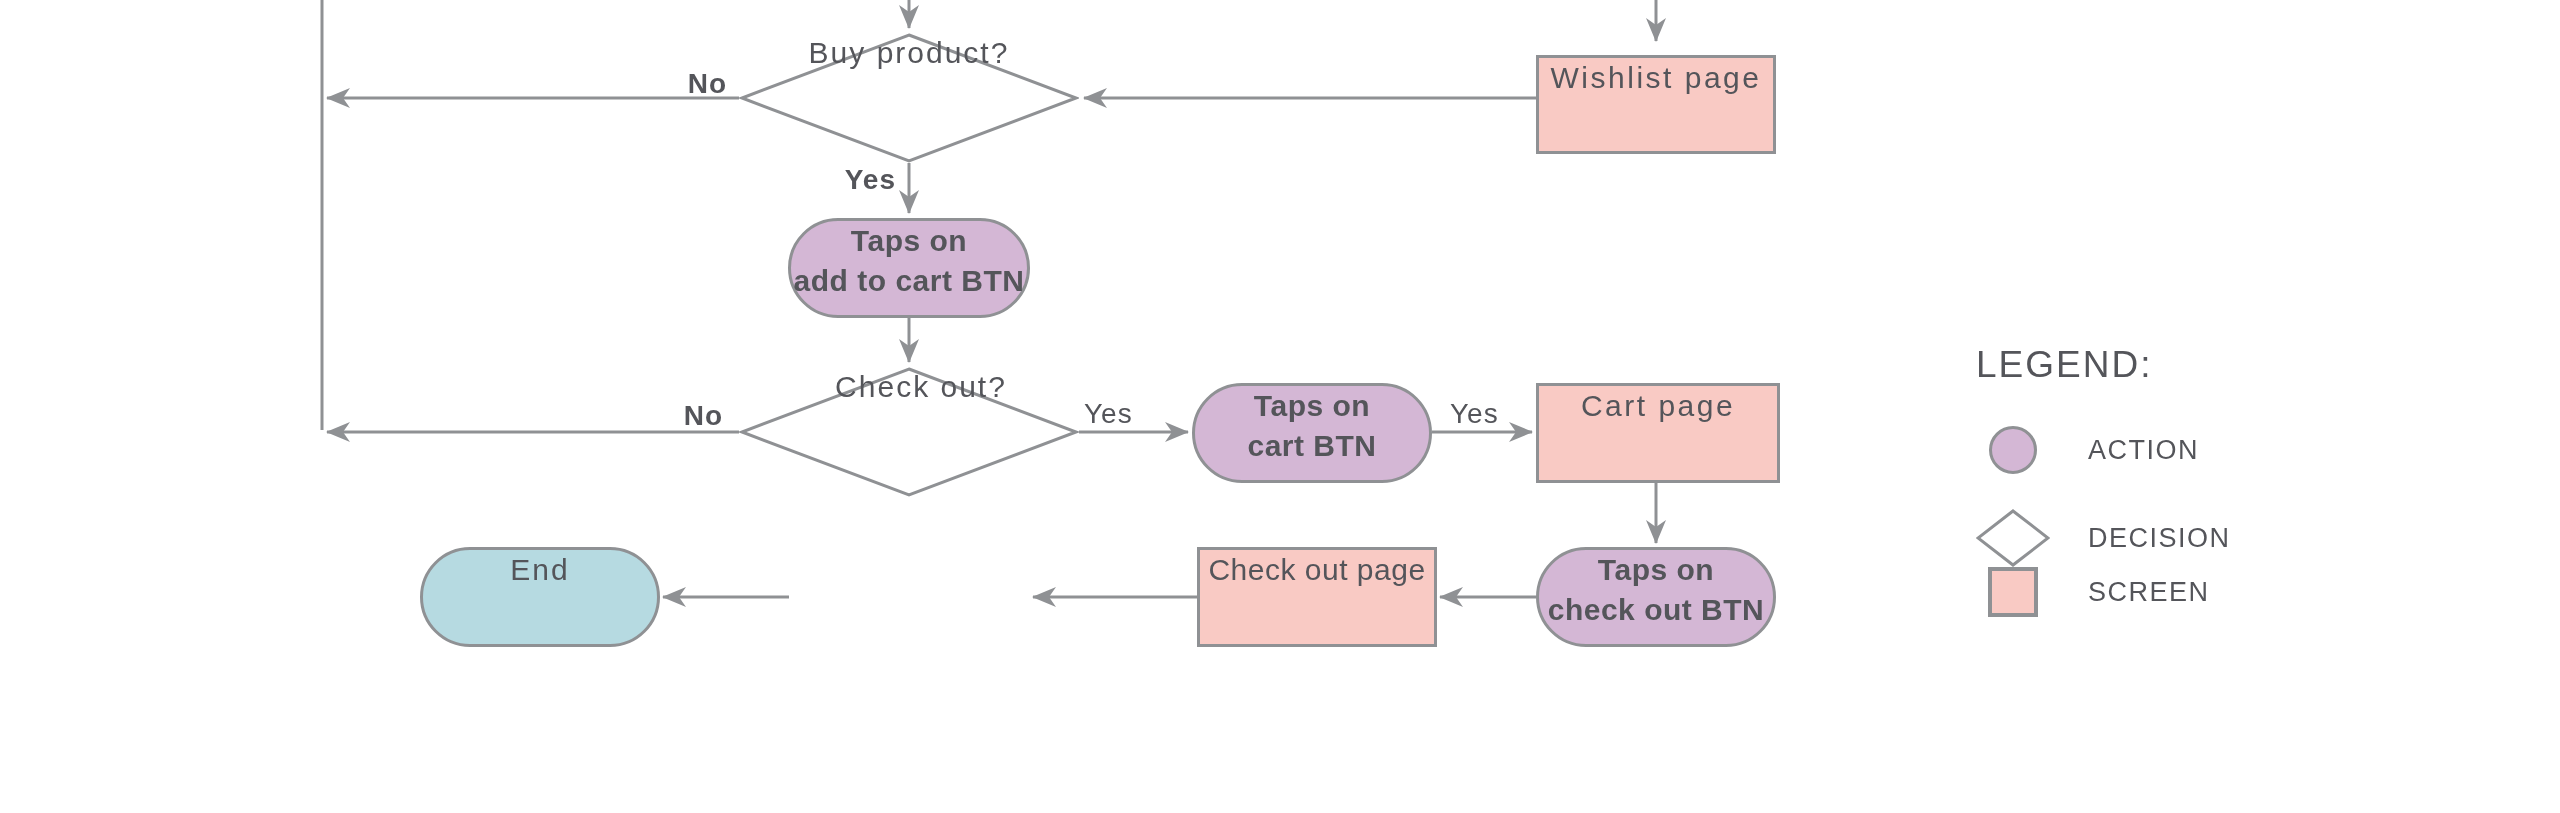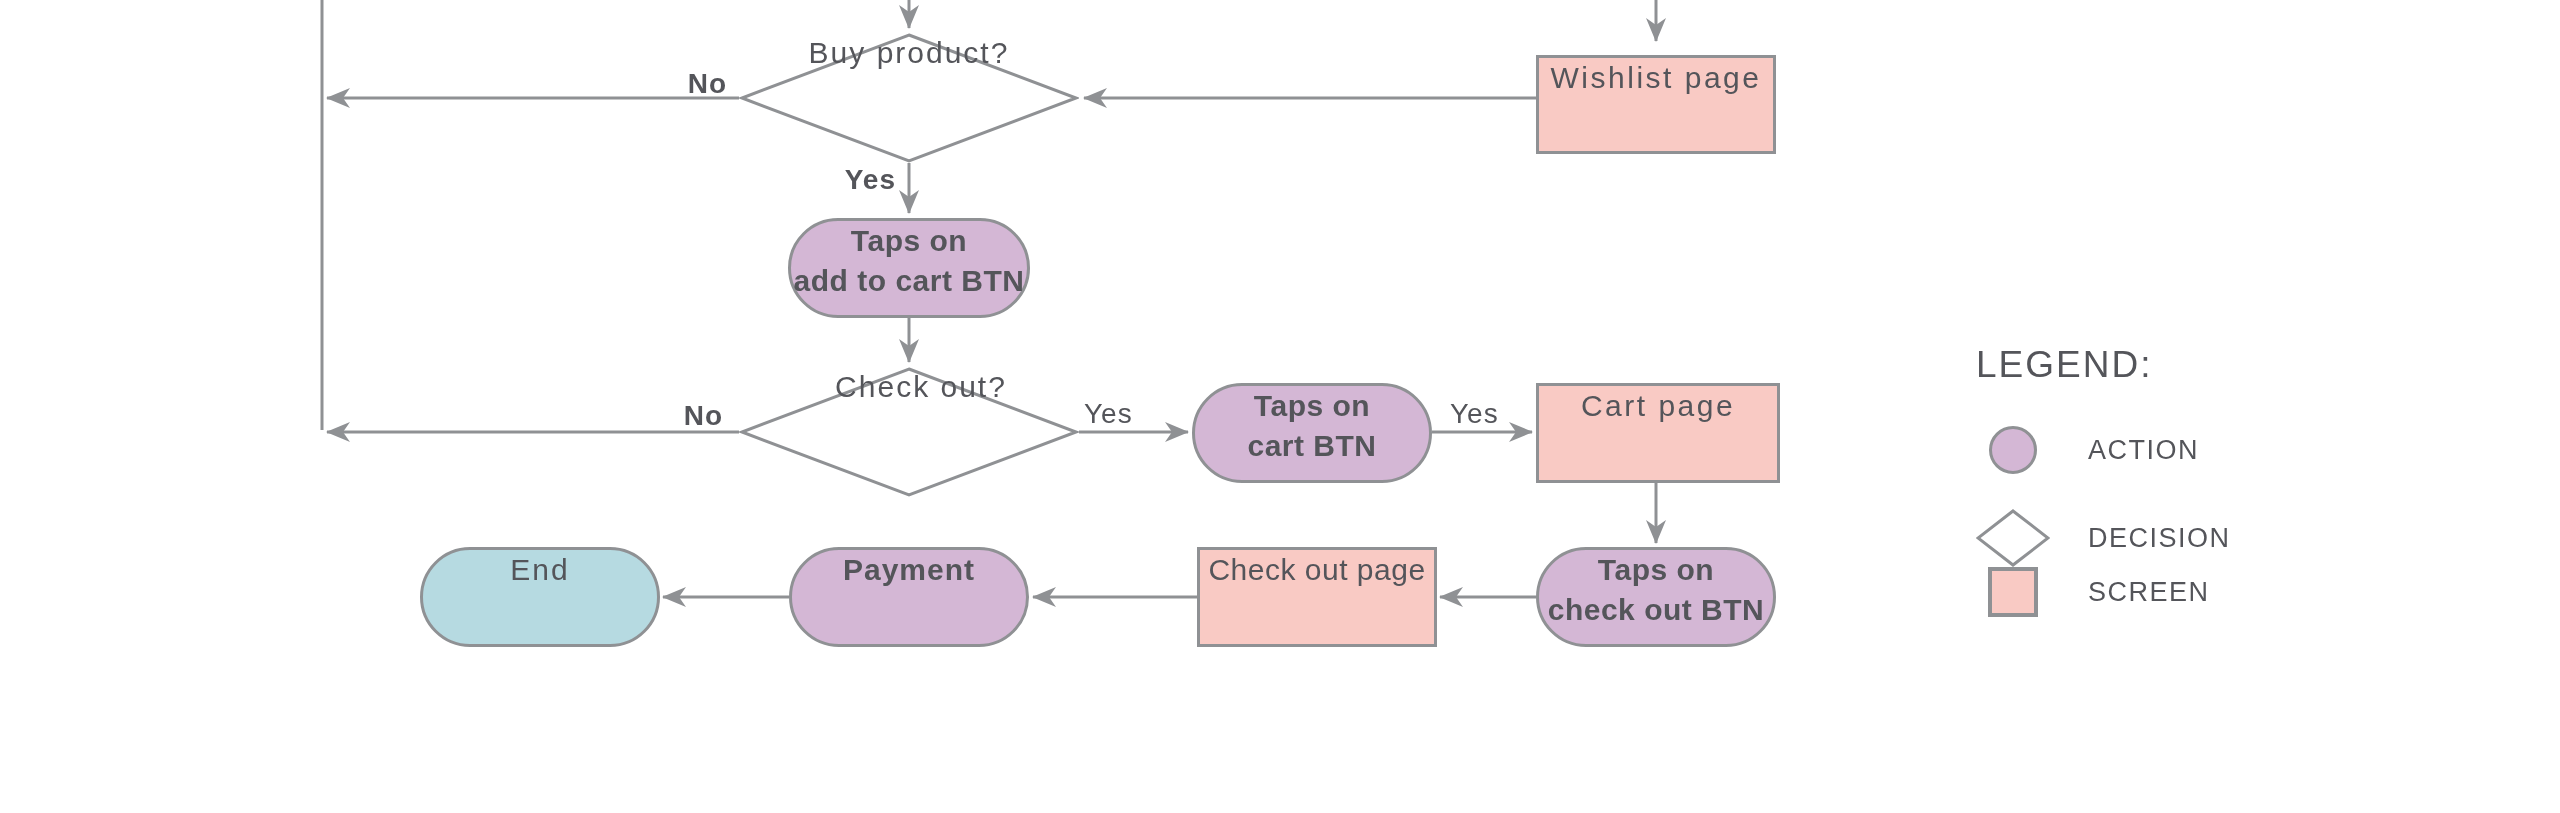--- a/index.html
+++ b/index.html
@@ -213,23 +213,18 @@
       <div class="node-label" style="letter-spacing: 0.5px;">
         <div>Taps on</div>
         <div>check out BTN</div>
       </div>
     </div>
     <div class="node screen" style="left: 1197px; top: 547px; width: 240px; height: 100px;">
       <div class="node-label" style="letter-spacing: 0.5px;">
         <div>Check out page</div>
       </div>
     </div>
-    <div class="node action" style="left: 789px; top: 547px; width: 240px; height: 100px;">
-      <div class="node-label" style="letter-spacing: 1px;">
-        <div>Payment</div>
-      </div>
-    </div>
     <div class="node terminator" style="left: 420px; top: 547px; width: 240px; height: 100px;">
       <div class="node-label" style="letter-spacing: 2px;">
         <div>End</div>
       </div>
     </div>
   </div>
 
 </body></html>

